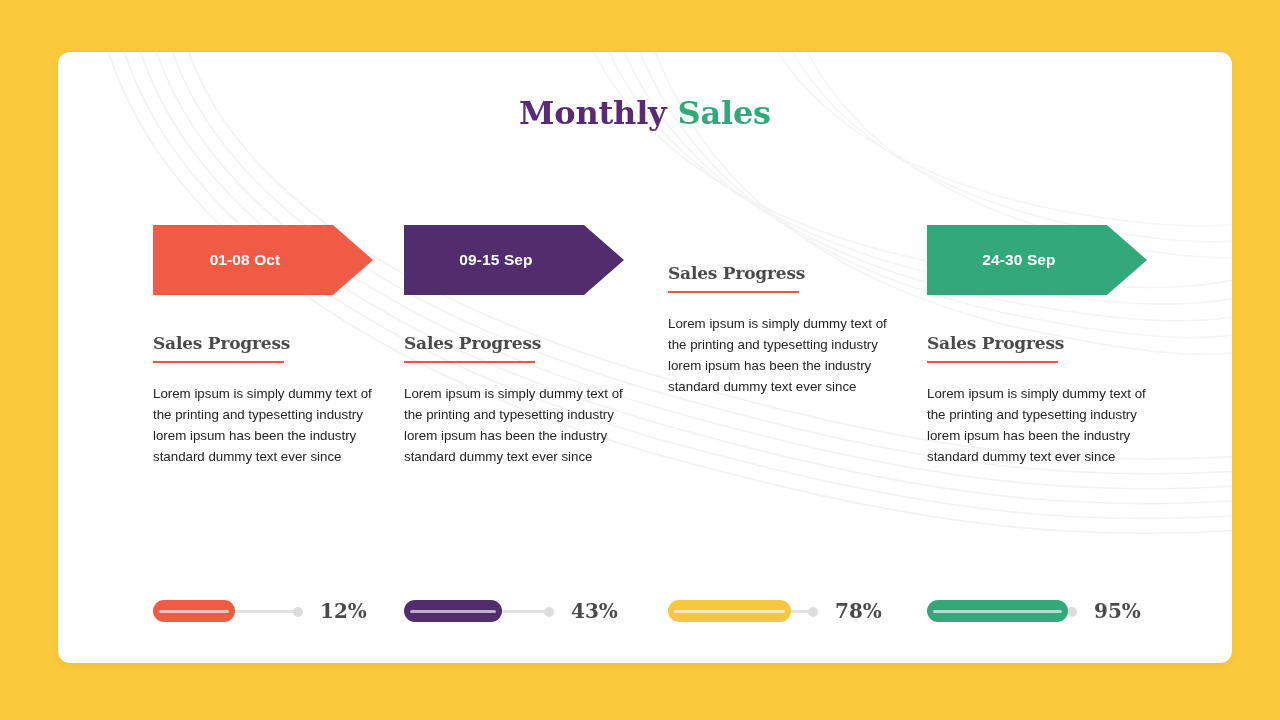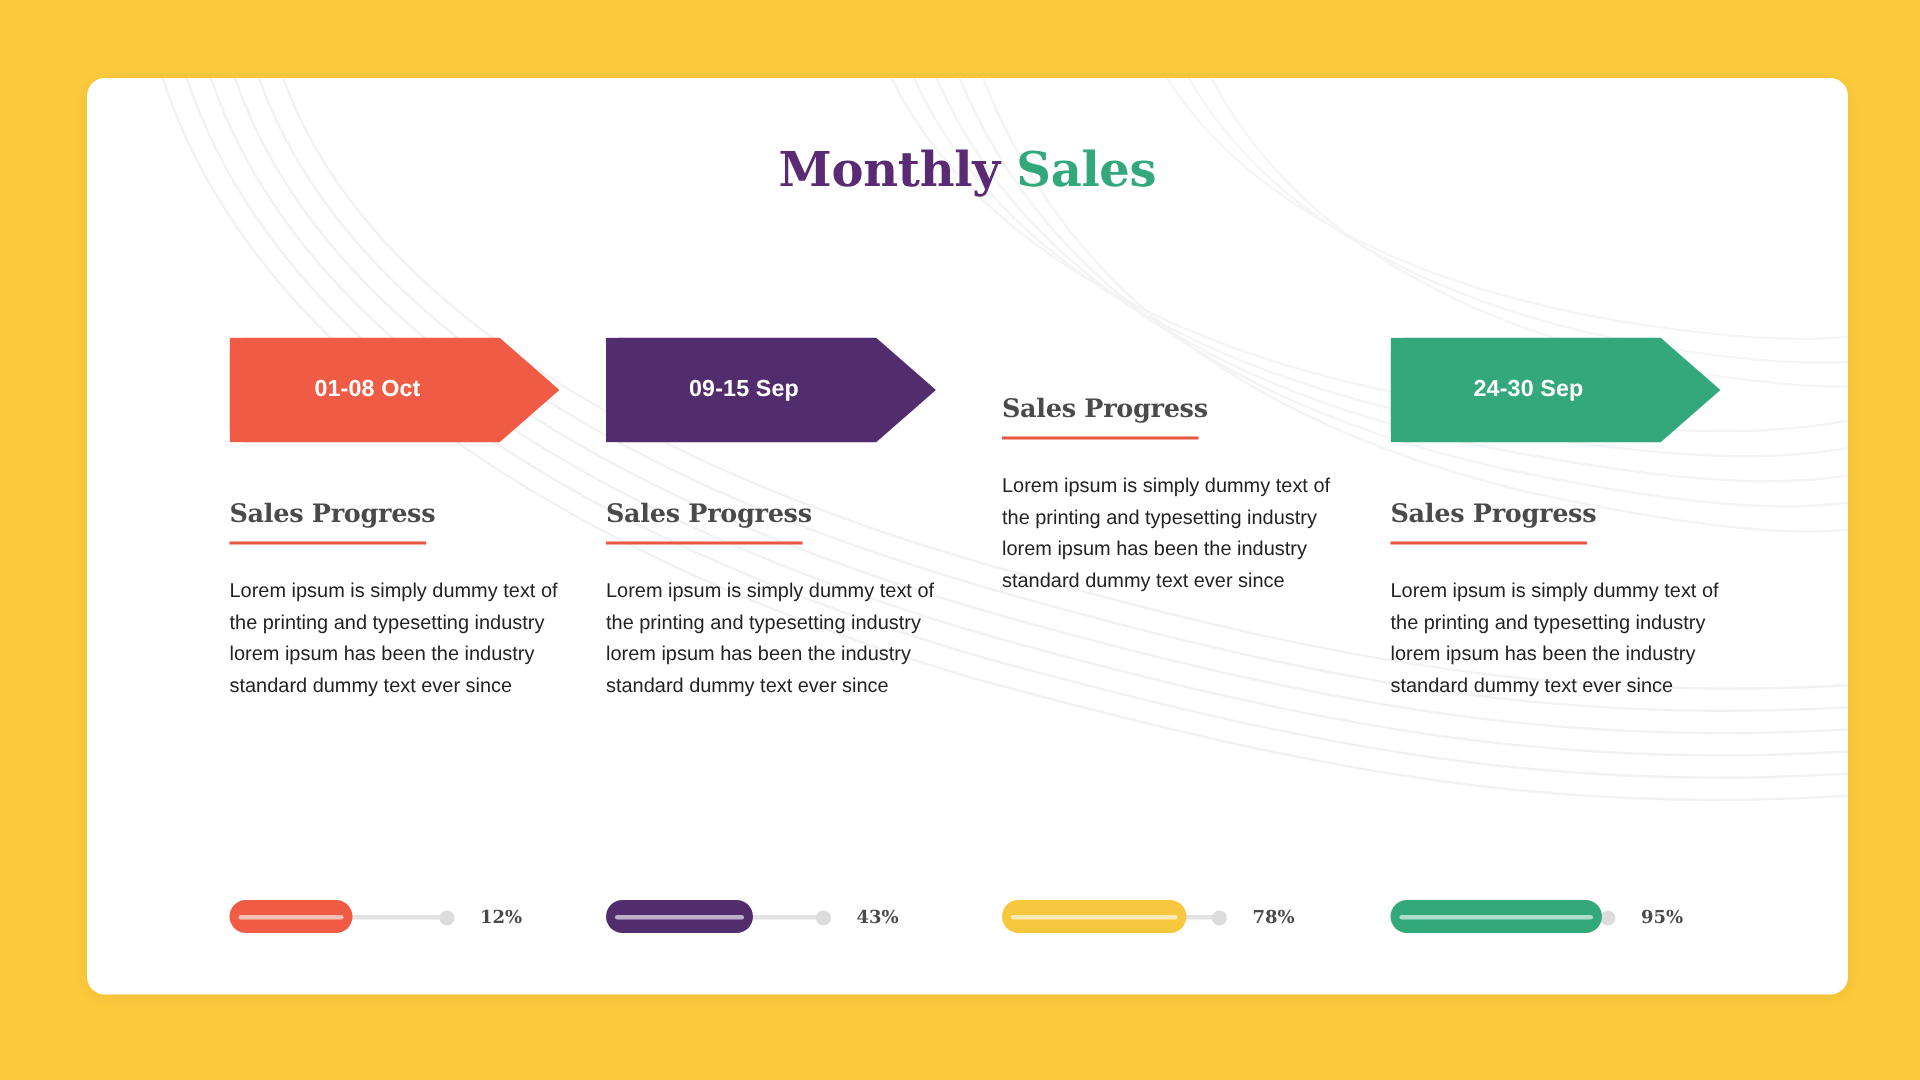--- a/index.html
+++ b/index.html
@@ -156,21 +156,21 @@
     position: absolute;
     left: 6px;
     top: 10px;
     height: 2.5px;
     border-radius: 2px;
     background: rgba(255,255,255,0.62);
   }
   .pct {
     margin-left: 20px;
     font-family: "DejaVu Serif", "Liberation Serif", serif;
-    font-size: 12px;
+    font-size: 20px;
     font-weight: bold;
     color: #4a4a4a;
     white-space: nowrap;
   }
 </style>
 </head>
 <body>
 
 <div id="slide">
 

